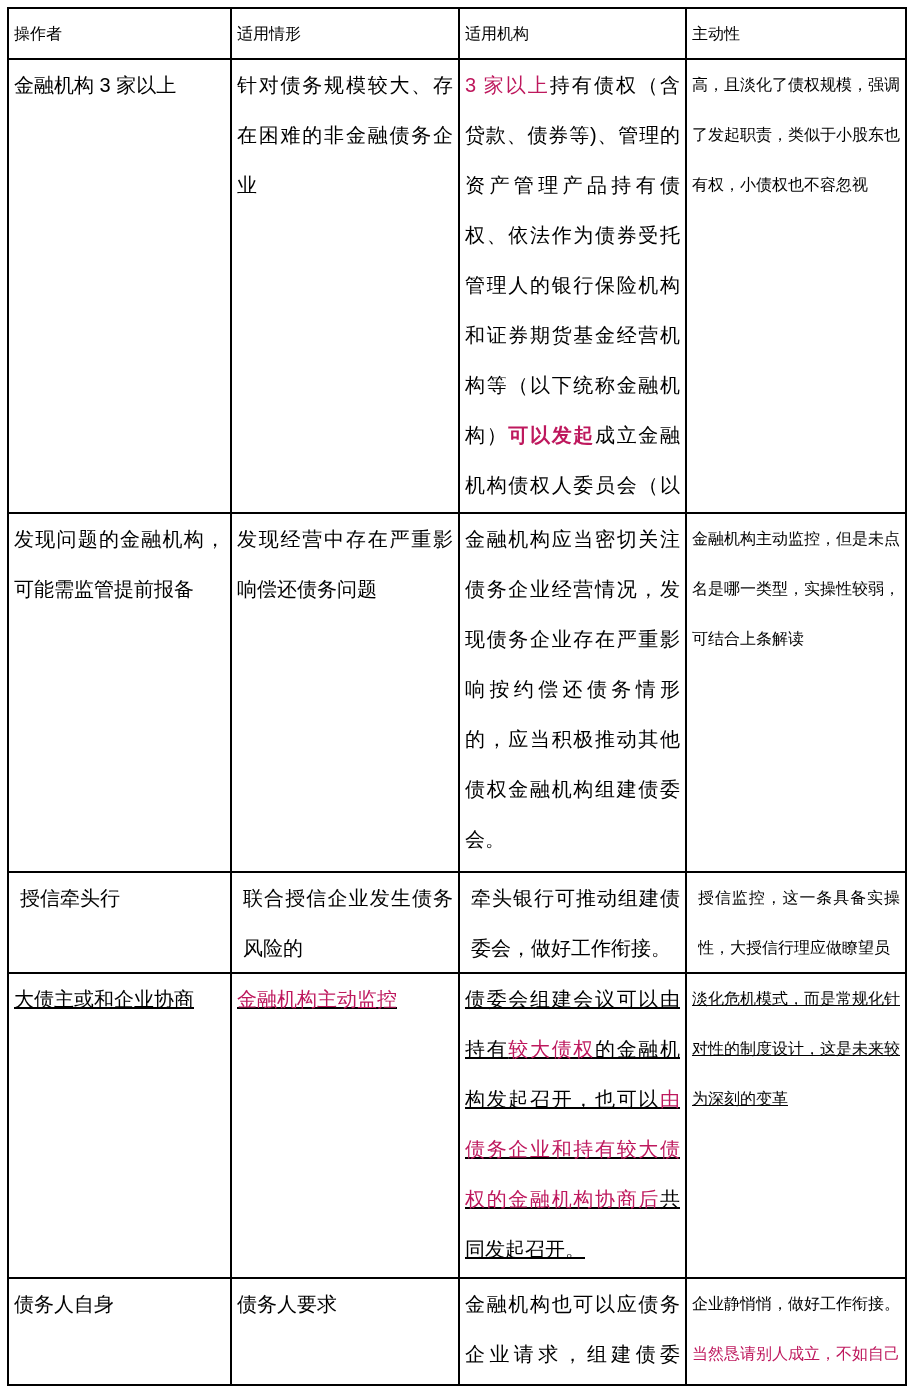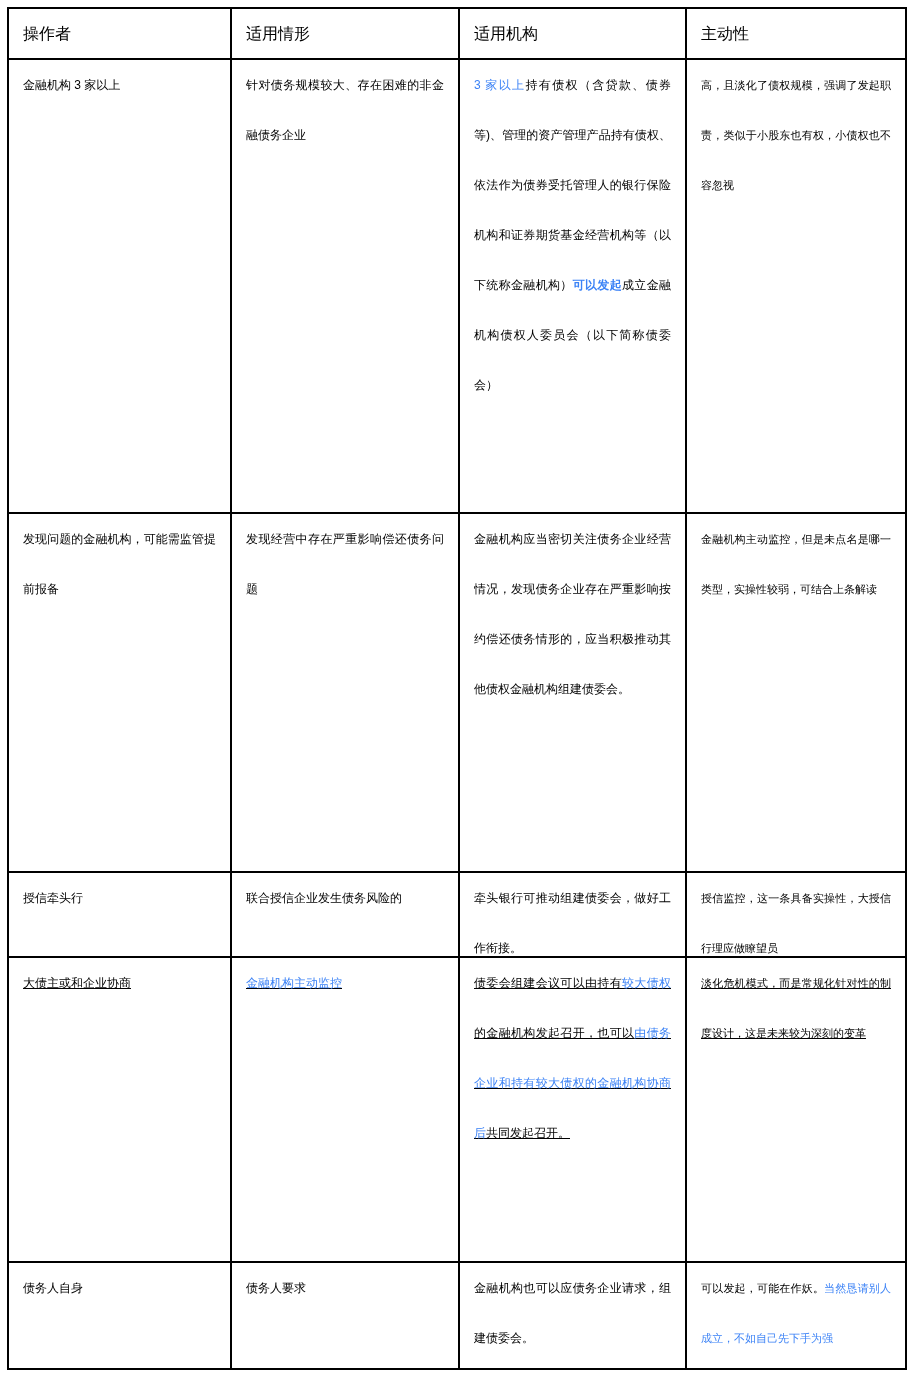--- a/index.html
+++ b/index.html
@@ -19,45 +19,45 @@
     width: 898px;
     border-collapse: collapse;
     table-layout: fixed;
   }
   .doc-table col.c1 { width: 223px; }
   .doc-table col.c2 { width: 228px; }
   .doc-table col.c3 { width: 227px; }
   .doc-table col.c4 { width: 220px; }
   .doc-table th, .doc-table td {
     border: 2px solid #000000;
-    padding: 0 14px;
+    padding: 0 5px;
     vertical-align: top;
     overflow: hidden;
   }
   .doc-table th {
     height: 49px;
     vertical-align: middle;
     font-weight: normal;
     text-align: left;
     font-size: 16px;
     line-height: 20px;
   }
   .doc-table td {
     text-align: justify;
     line-height: 50px;
-    font-size: 12px;
+    font-size: 20px;
   }
-  .doc-table td.col4 { font-size: 11px; }
+  .doc-table td.col4 { font-size: 16px; }
   
   tr.r1 .cc { height: 452px; overflow: hidden; }
   tr.r2 .cc { height: 357px; overflow: hidden; }
-  tr.r3 .cc { height: 83px;  overflow: hidden; }
+  tr.r3 .cc { height: 99px;  overflow: hidden; margin-left: 6px; }
   tr.r4 .cc { height: 303px; overflow: hidden; text-decoration: underline; }
   tr.r5 .cc { height: 105px; overflow: hidden; }
-  .red  { color: #3b82f6; }
+  .red  { color: #be185d; }
   .bold { font-weight: bold; }
 </style>
 </head>
 <body>
 
 <div class="page">
   <table class="doc-table">
     <colgroup>
         <col class="c1">
         <col class="c2">
@@ -133,18 +133,18 @@
         <td class="col1">
             <div class="cc"><span>债务人自身</span></div>
           </td>
         <td class="col2">
             <div class="cc"><span>债务人要求</span></div>
           </td>
         <td class="col3">
             <div class="cc"><span>金融机构也可以应债务企业请求，组建债委会。</span></div>
           </td>
         <td class="col4">
-            <div class="cc"><span>可以发起，可能在作妖。</span><span class="red">当然恳请别人成立，不如自己先下手为强</span></div>
+            <div class="cc"><span>企业静悄悄，做好工作衔接。</span><span class="red">当然恳请别人成立，不如自己先下手为强</span></div>
           </td>
       </tr>
     </tbody>
   </table>
 </div>
 
 </body></html>

